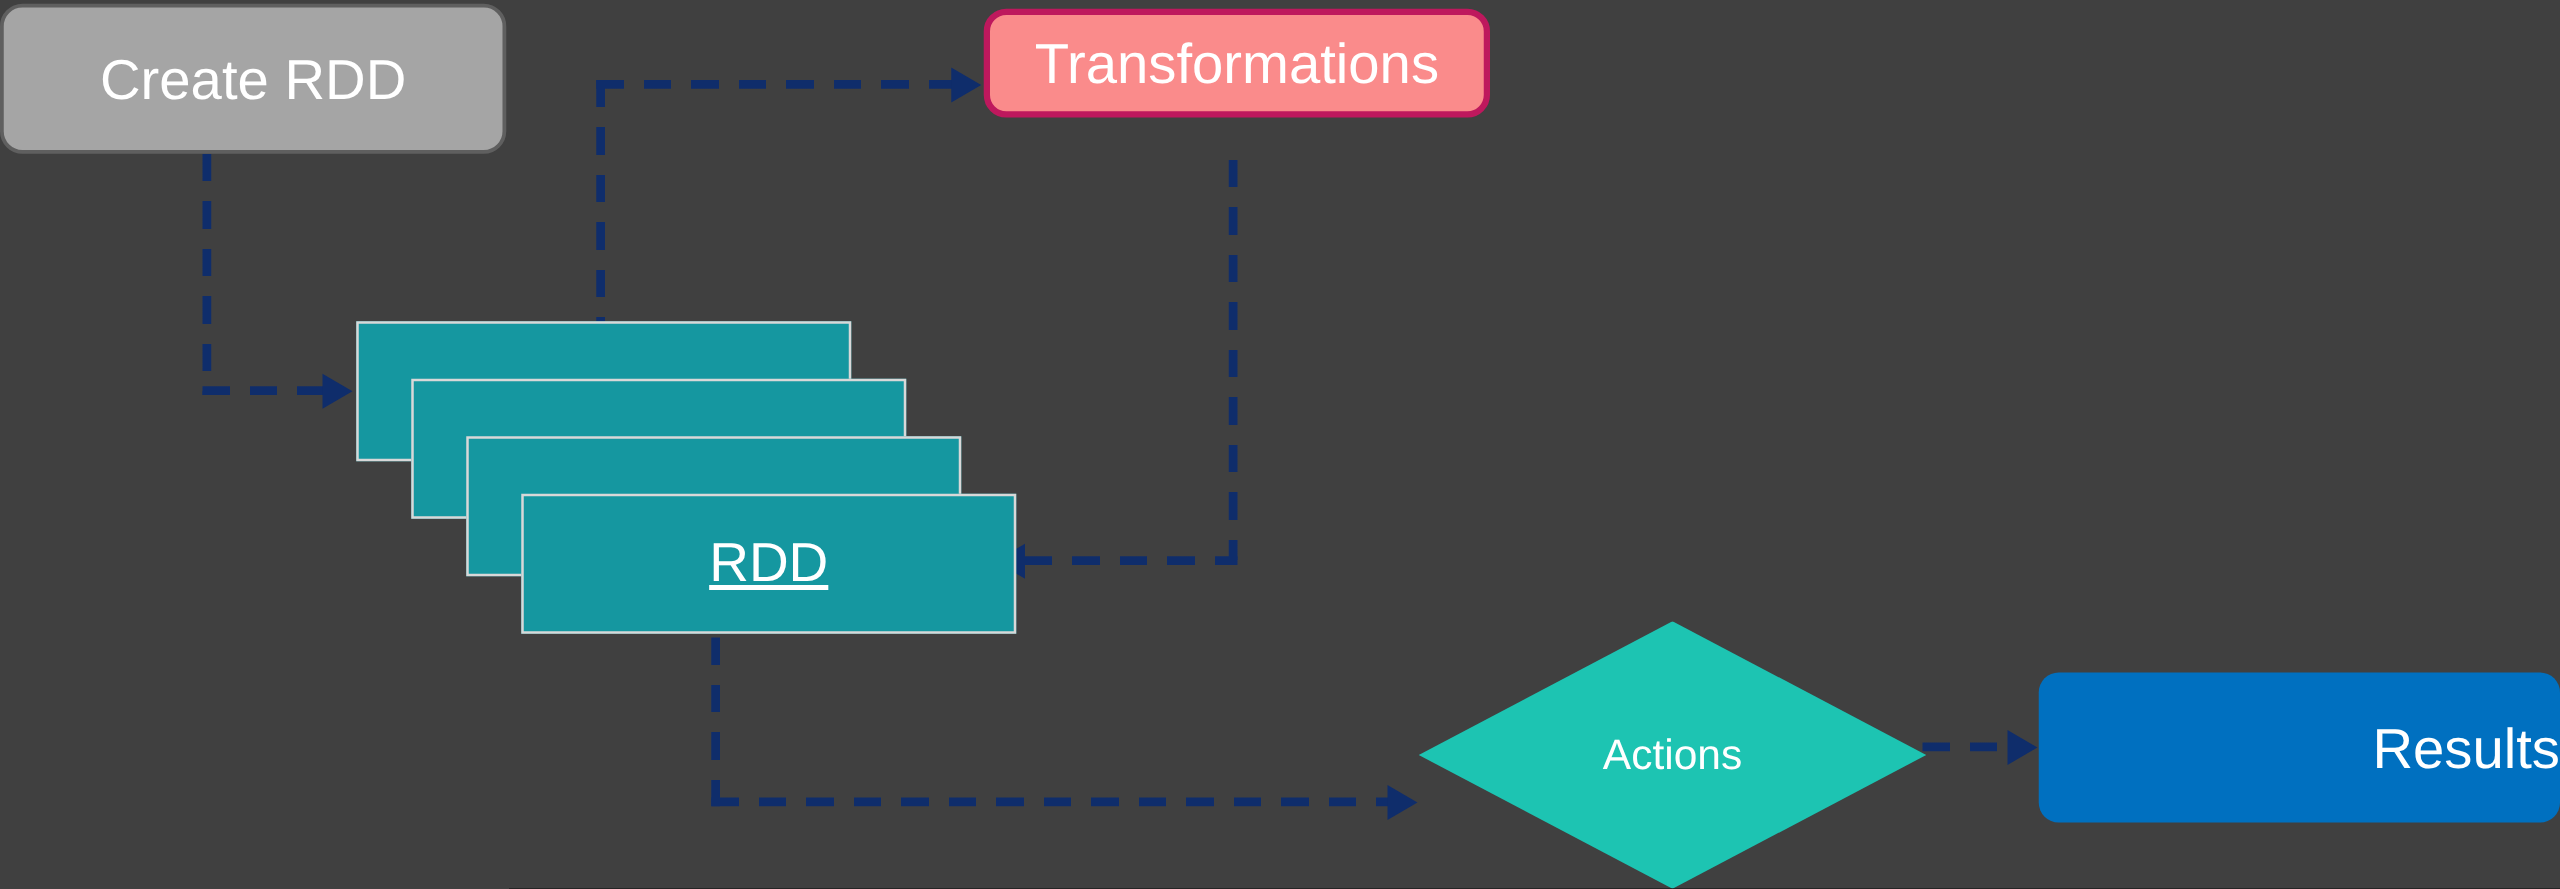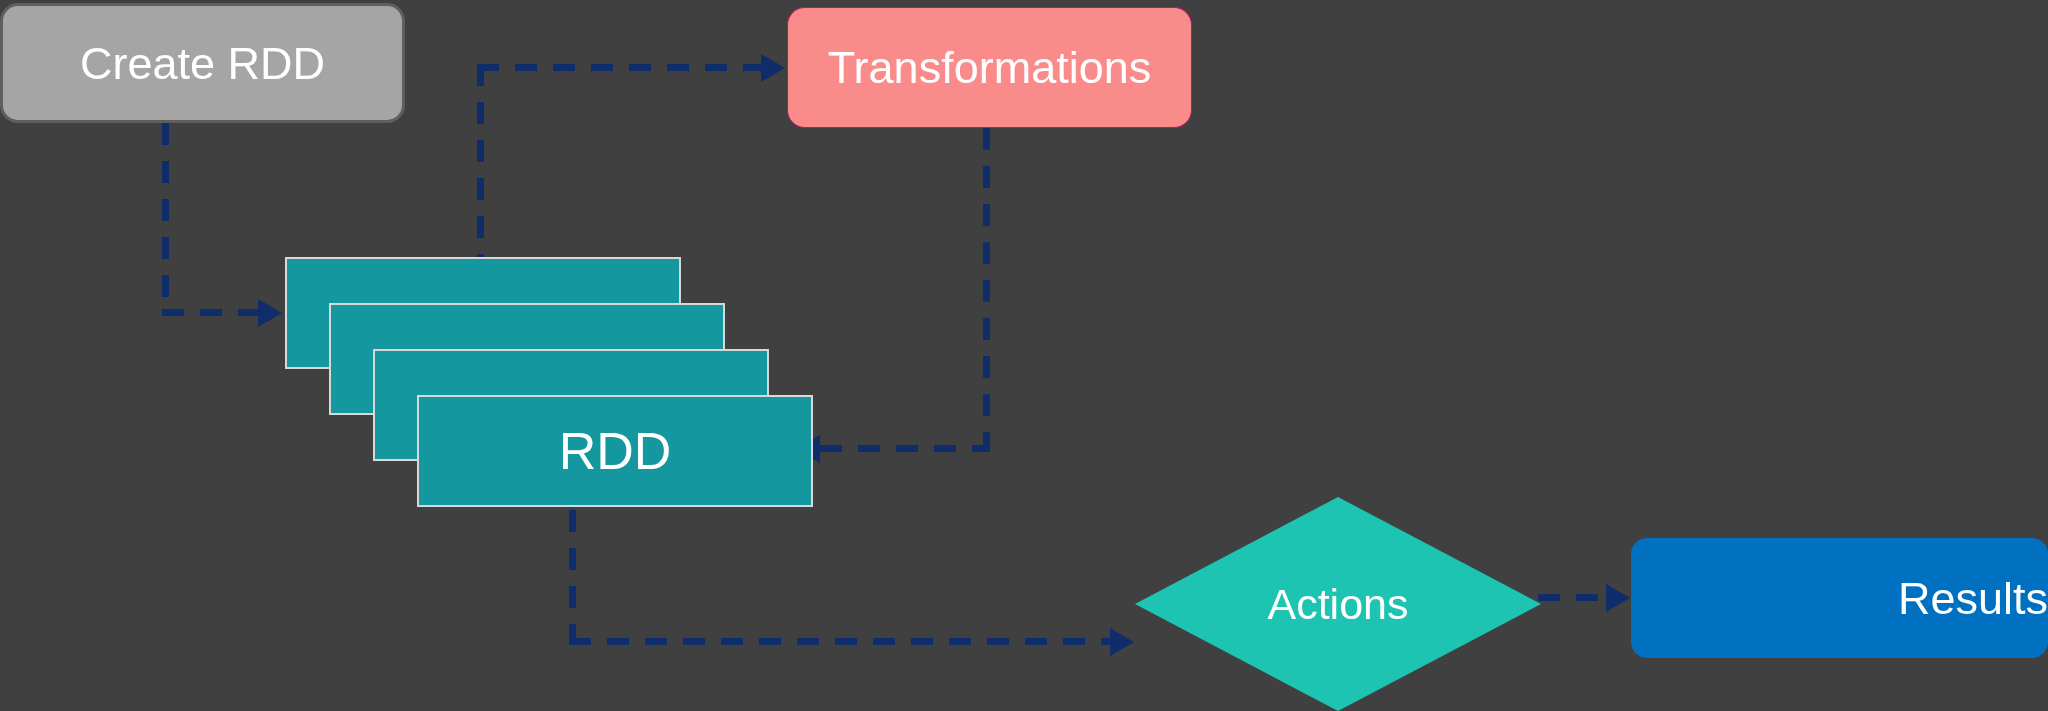--- a/index.html
+++ b/index.html
@@ -45,23 +45,23 @@
     justify-content: center;
   }
   #create-rdd-node .node-label { font-size: 45px; }
 
   
   #transformations-node {
     position: absolute;
     left: 787px;
     top: 7px;
     width: 405px;
-    height: 121px;
+    height: 87px;
     background: #fa8b8b;
-    border: 1px solid #be185d;
+    border: 5px solid #be185d;
     border-radius: 18px;
     box-sizing: border-box;
     display: flex;
     align-items: center;
     justify-content: center;
   }
   #transformations-node .node-label { font-size: 45px; }
 
   
   #rdd-stack {
@@ -81,21 +81,21 @@
   }
   .rdd-card-1 { left: 0px;   top: 0px;   z-index: 1; }
   .rdd-card-2 { left: 44px;  top: 46px;  z-index: 2; }
   .rdd-card-3 { left: 88px;  top: 92px;  z-index: 3; }
   .rdd-card-4 {
     left: 132px; top: 138px; z-index: 4;
     display: flex;
     align-items: center;
     justify-content: center;
   }
-  .rdd-card-4 .node-label { font-size: 52px; }
+  .rdd-card-4 .node-label { font-size: 44px; text-decoration: underline; }
 
   
   #actions-node {
     position: absolute;
     left: 1135px;
     top: 497px;
     width: 406px;
     height: 214px;
   }
   #actions-node .diamond-shape {
@@ -103,21 +103,21 @@
     inset: 0;
     background: #1dc4b2;
     clip-path: polygon(50% 0%, 100% 50%, 50% 100%, 0% 50%);
   }
   #actions-node .node-label {
     position: absolute;
     inset: 0;
     display: flex;
     align-items: center;
     justify-content: center;
-    font-size: 43px;
+    font-size: 34px;
   }
 
   
   #results-node {
     position: absolute;
     left: 1631px;
     top: 538px;
     width: 417px;
     height: 120px;
     background: #0070c0;

